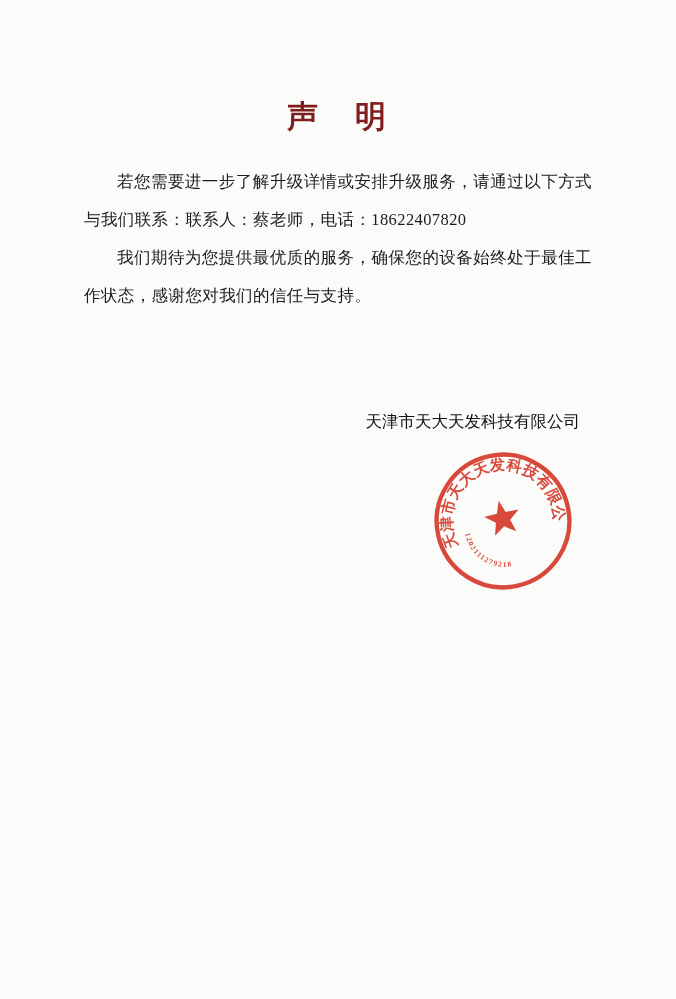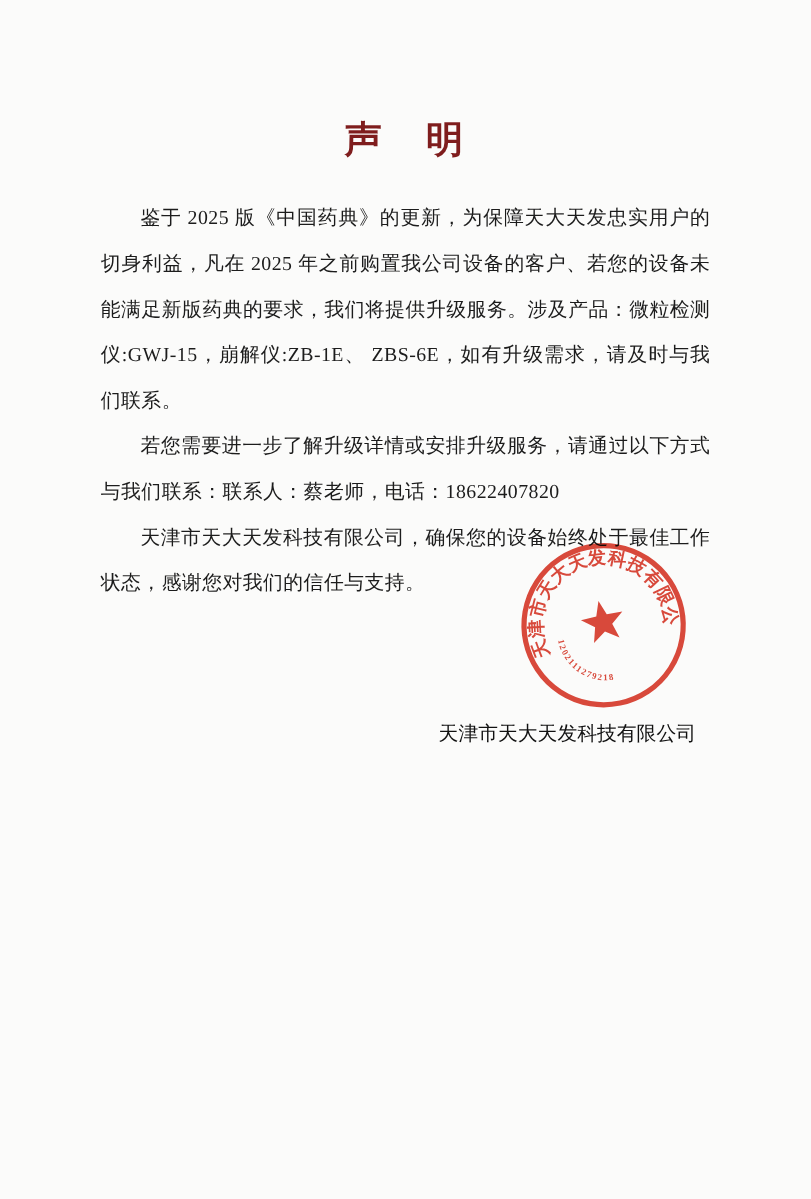--- a/index.html
+++ b/index.html
@@ -52,23 +52,22 @@
   }
 </style>
 </head>
 <body>
 
 <div class="page">
 
   <div class="doc-title">声　明</div>
 
   <div class="doc-body">
-    <p>鉴于 2025 版《中国药典》的更新，为保障天大天发忠实用户的切身利益，凡在 2025 年之前购置我公司设备的客户、若您的设备未能满足新版药典的要求，我们将提供升级服务。涉及产品：微粒检测仪:GWJ-15，崩解仪:ZB-1E、 ZBS-6E，如有升级需求，请及时与我们联系。</p>
     <p>若您需要进一步了解升级详情或安排升级服务，请通过以下方式与我们联系：联系人：蔡老师，电话：18622407820</p>
-    <p>天津市天大天发科技有限公司，确保您的设备始终处于最佳工作状态，感谢您对我们的信任与支持。</p>
+    <p>我们期待为您提供最优质的服务，确保您的设备始终处于最佳工作状态，感谢您对我们的信任与支持。</p>
   </div>
 
   <div class="signature">
     <p class="sig-line">天津市天大天发科技有限公司</p>
   </div>
 
 </div>
 
 <svg class="seal" viewBox="0 0 160 160" xmlns="http://www.w3.org/2000/svg">
   <g transform="rotate(-12 80 80)">

